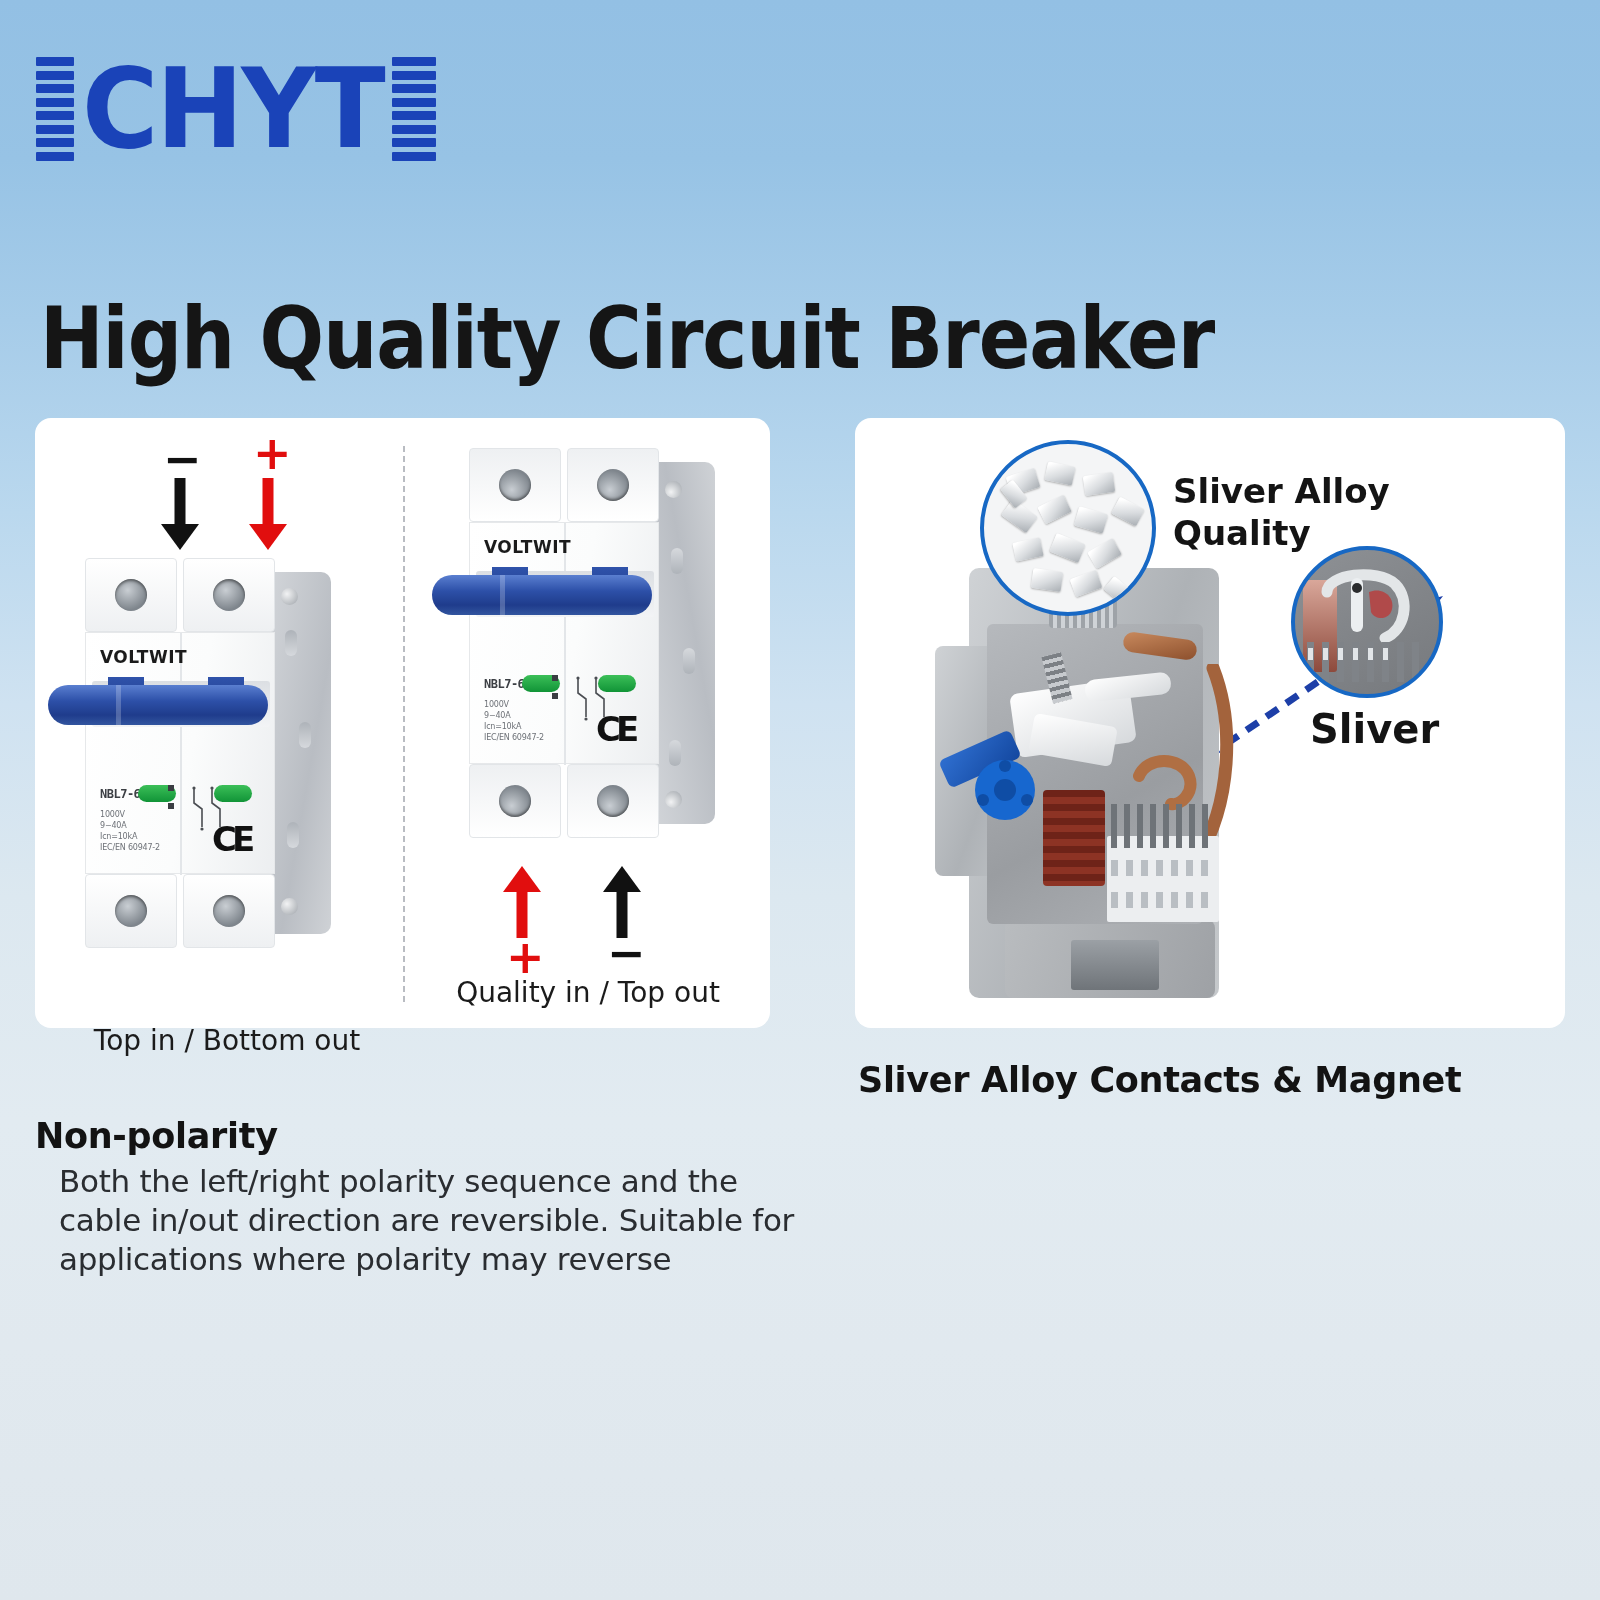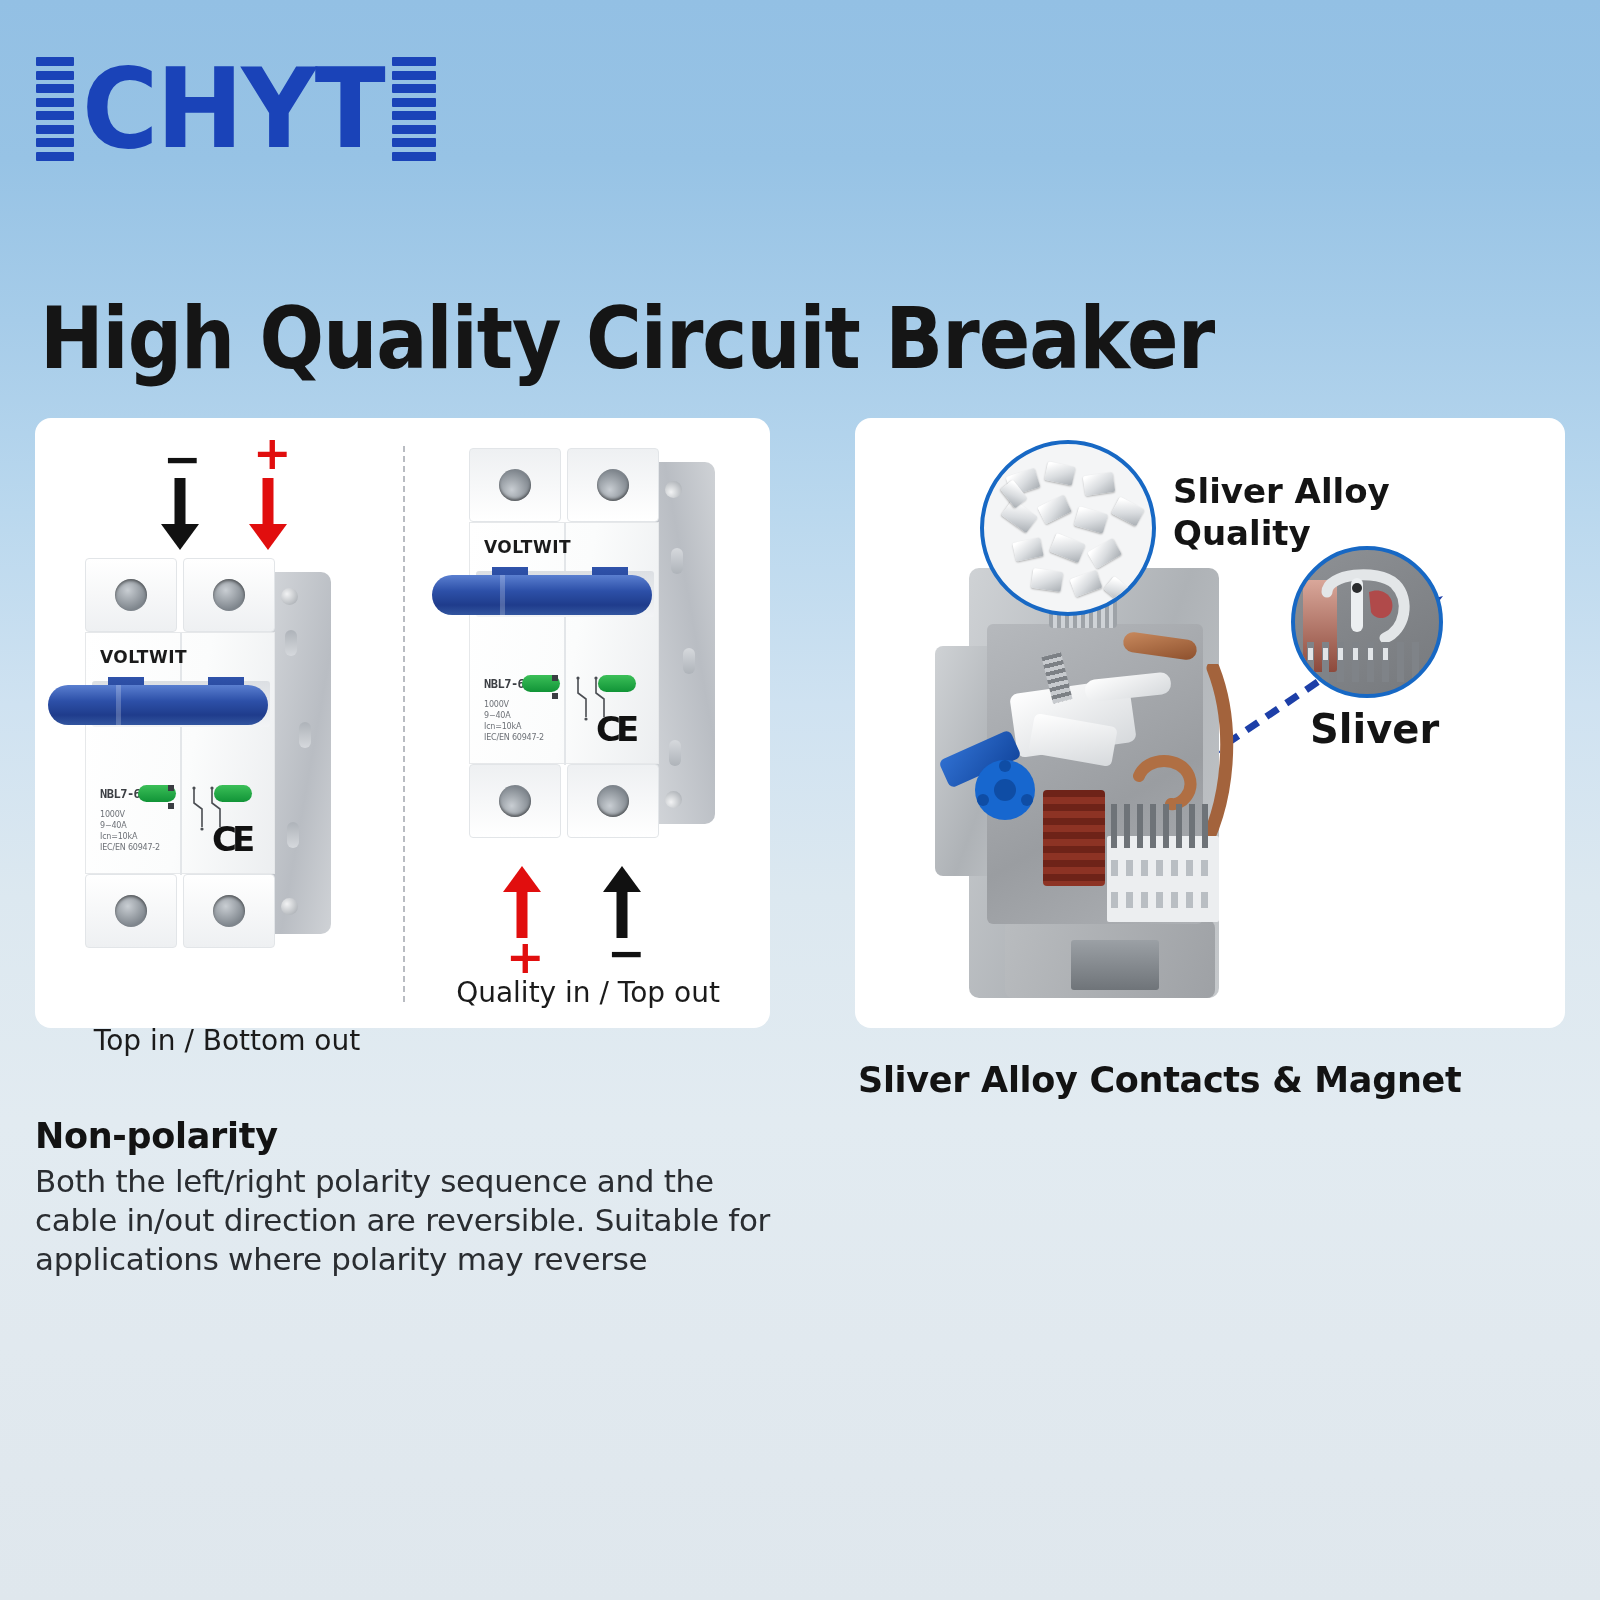--- a/index.html
+++ b/index.html
@@ -97,21 +97,21 @@
   .dots i{ display:block; width:6px; height:6px; background:#3a3d42; margin-bottom:12px; }
 
   
   .panel-cap{ position:absolute; font-family:"DejaVu Sans",sans-serif;
             font-size:28px; color:#1b1b1b; text-align:center; white-space:nowrap; }
 
   .feat{ position:absolute; width:780px; }
   .feat h3{ font-family:"DejaVu Sans",sans-serif; font-weight:bold;
             font-size:35px; color:#131313; letter-spacing:-.3px; margin-bottom:6px; }
   .feat p{ font-family:"DejaVu Sans",sans-serif; font-size:31px; line-height:39px;
-            color:#2a2d31; letter-spacing:-.3px; }
+            color:#2a2d31; letter-spacing:-.3px;margin-left:24px; }
   #feat-left { left:35px;  top:1116px; width:760px; }
   #feat-right{ left:858px; top:1060px; width:700px; }
 
   
   .circle-callout{ position:absolute; border-radius:50%; border:4px solid #1768c4;
             overflow:hidden; background:#f4f5f6; }
   .chip{ position:absolute; background:linear-gradient(150deg,#ffffff 10%,#d9dcdf 55%,#a9aeb3 100%);
             border-radius:2px; box-shadow:0 1px 2px rgba(0,0,0,.28); }
   .callout-label{ position:absolute; font-family:"DejaVu Sans",sans-serif;
             font-weight:bold; color:#141414; }

